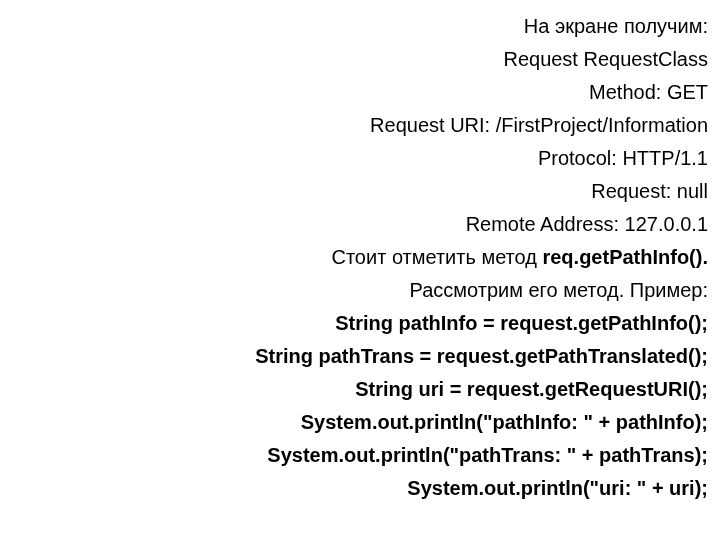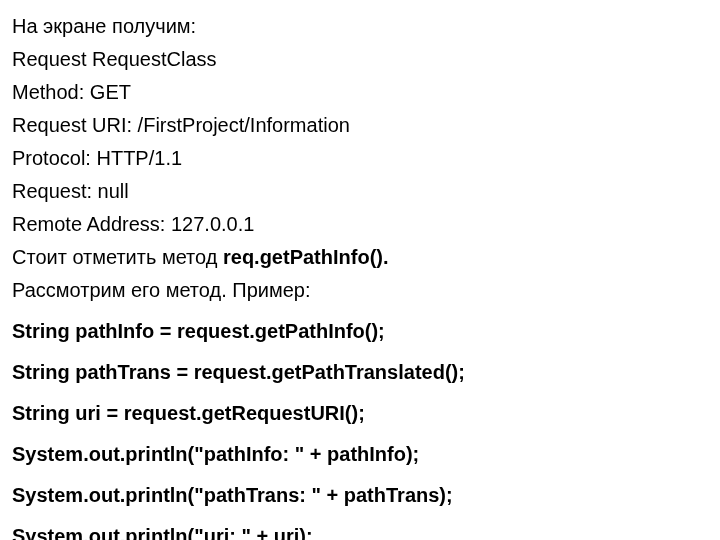--- a/index.html
+++ b/index.html
@@ -6,22 +6,22 @@
     margin: 0;
     padding: 10px 12px;
     font-family: Arial, Helvetica, sans-serif;
     font-size: 20px;
     color: #000;
     background: #fff;
     line-height: 1.65;
     width: 720px;
     box-sizing: border-box;
   }
-  .line { display: block; }
-  .bold { font-weight: bold; margin-top: 8px; }
+  .line { display: block; text-align: right; }
+  .bold { font-weight: bold; }
 </style>
 </head>
 <body>
 
 <span class="line">На экране получим:</span>
 <span class="line">Request RequestClass</span>
 <span class="line">Method: GET</span>
 <span class="line">Request URI: /FirstProject/Information</span>
 <span class="line">Protocol: HTTP/1.1</span>
 <span class="line">Request: null</span>

